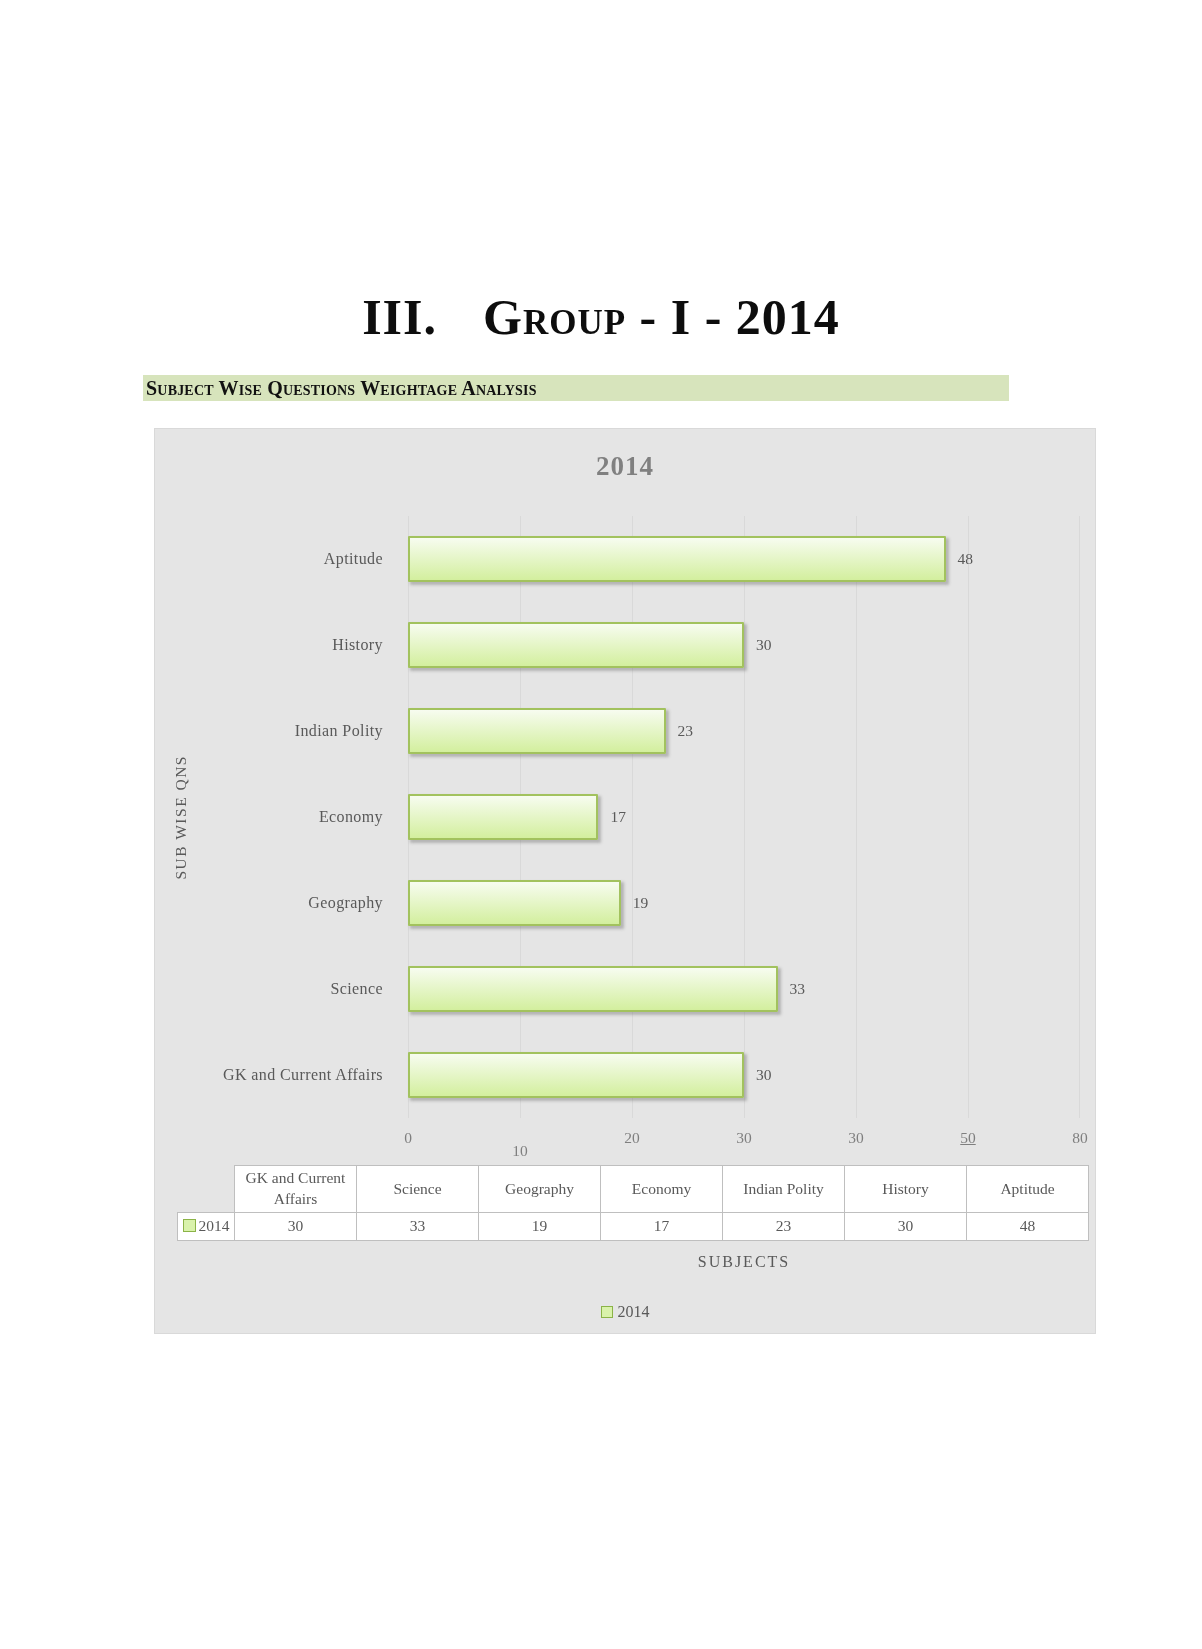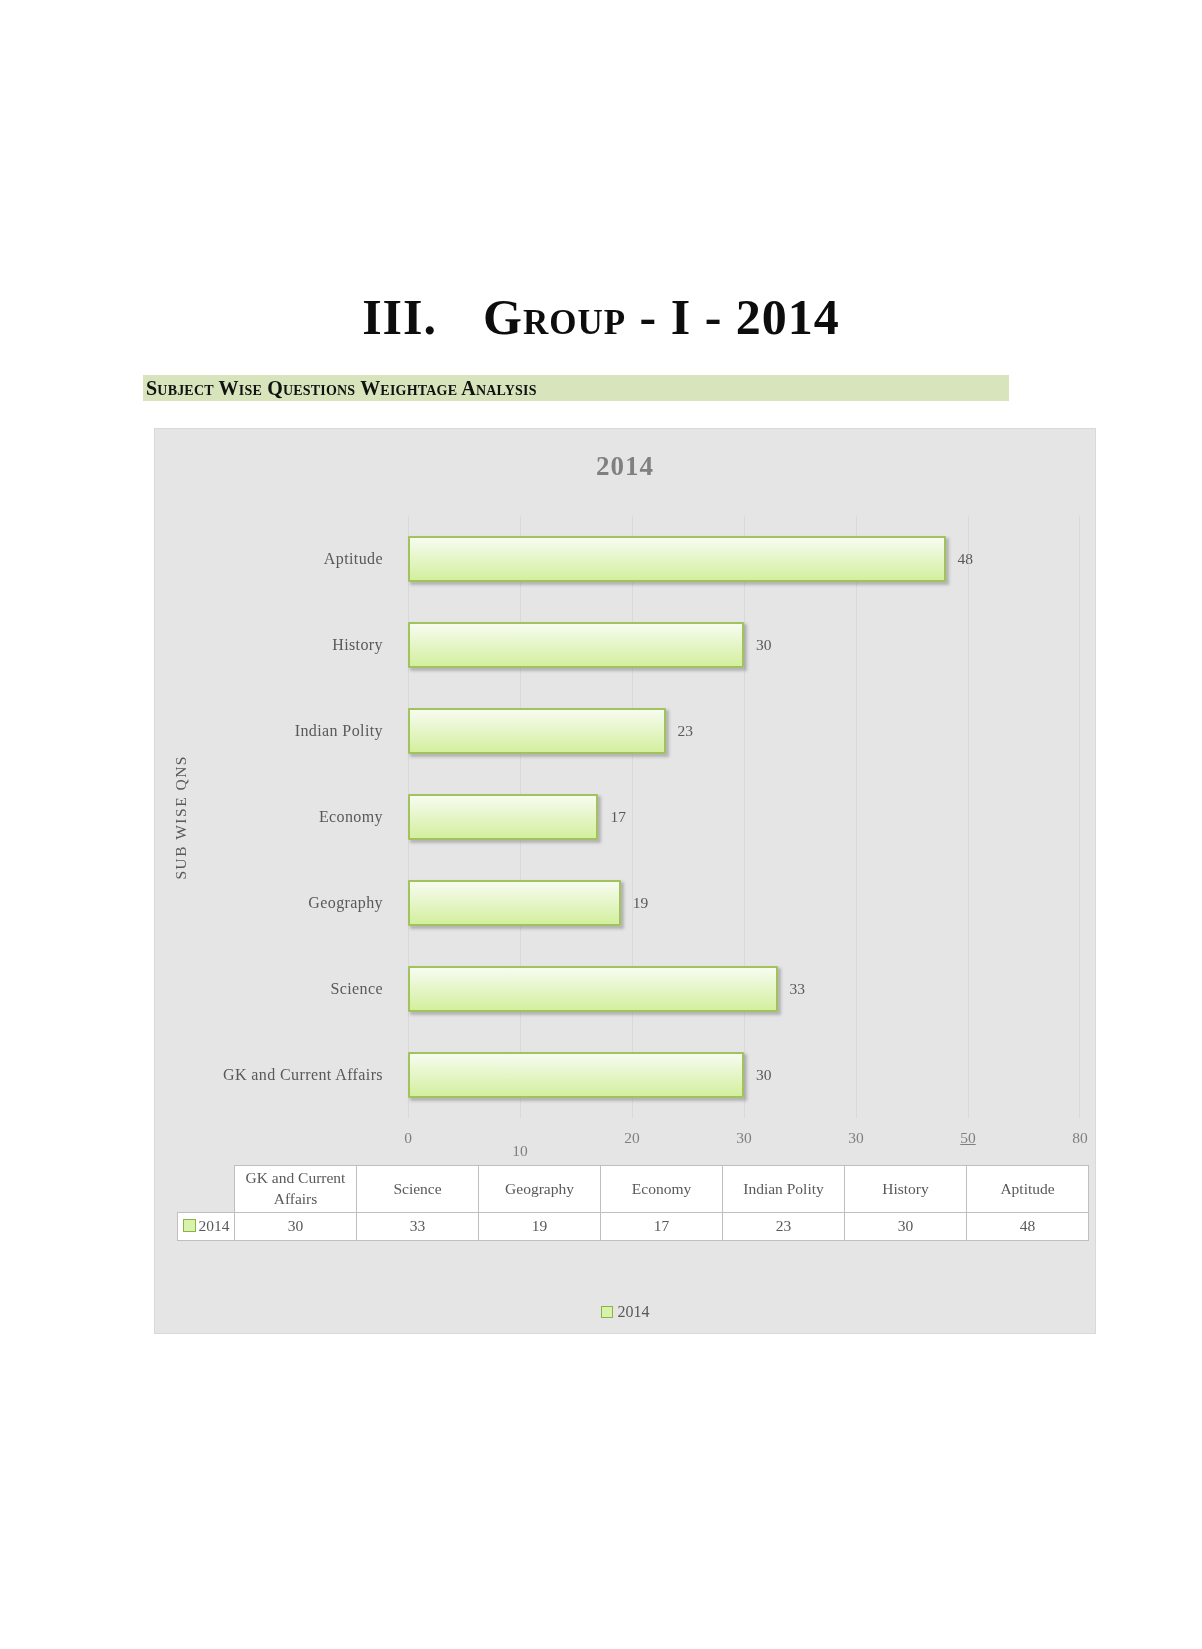--- a/index.html
+++ b/index.html
@@ -192,18 +192,19 @@
           <td>33</td>
           <td>19</td>
           <td>17</td>
           <td>23</td>
           <td>30</td>
           <td>48</td>
         </tr>
       </tbody>
     </table>
 
+  <div class="subjects-label">SUBJECTS</div>
 
   <div class="legend">
     <span class="legend-swatch"></span>
     <span>2014</span>
   </div>
 </div>
 
 </body></html>

